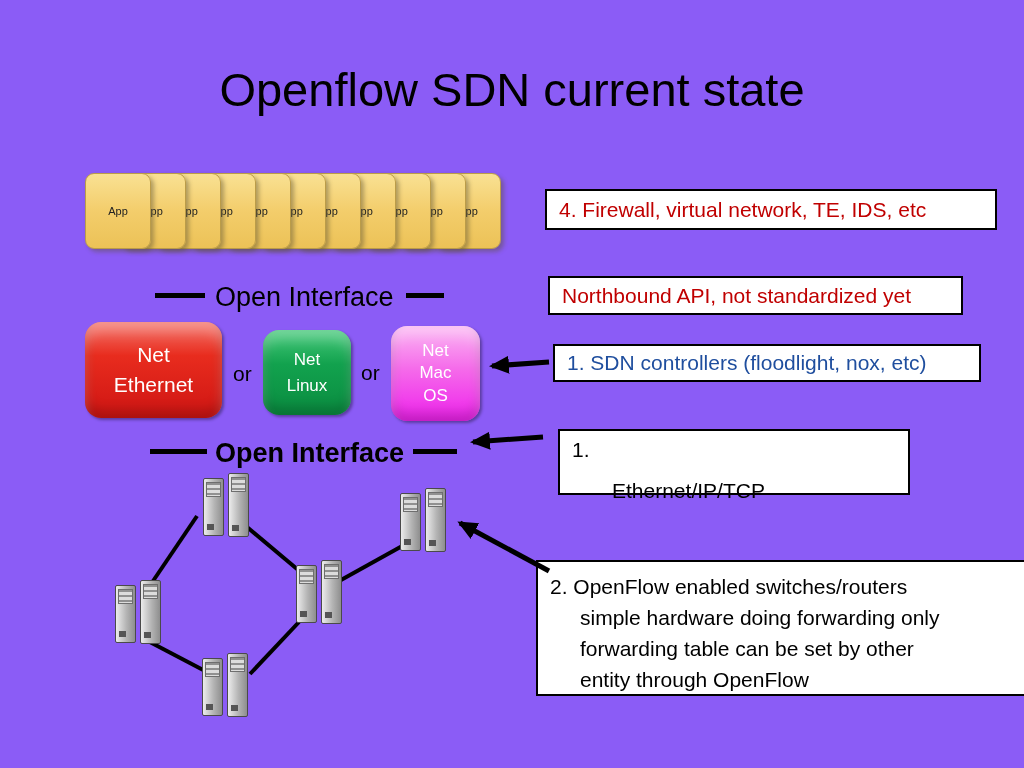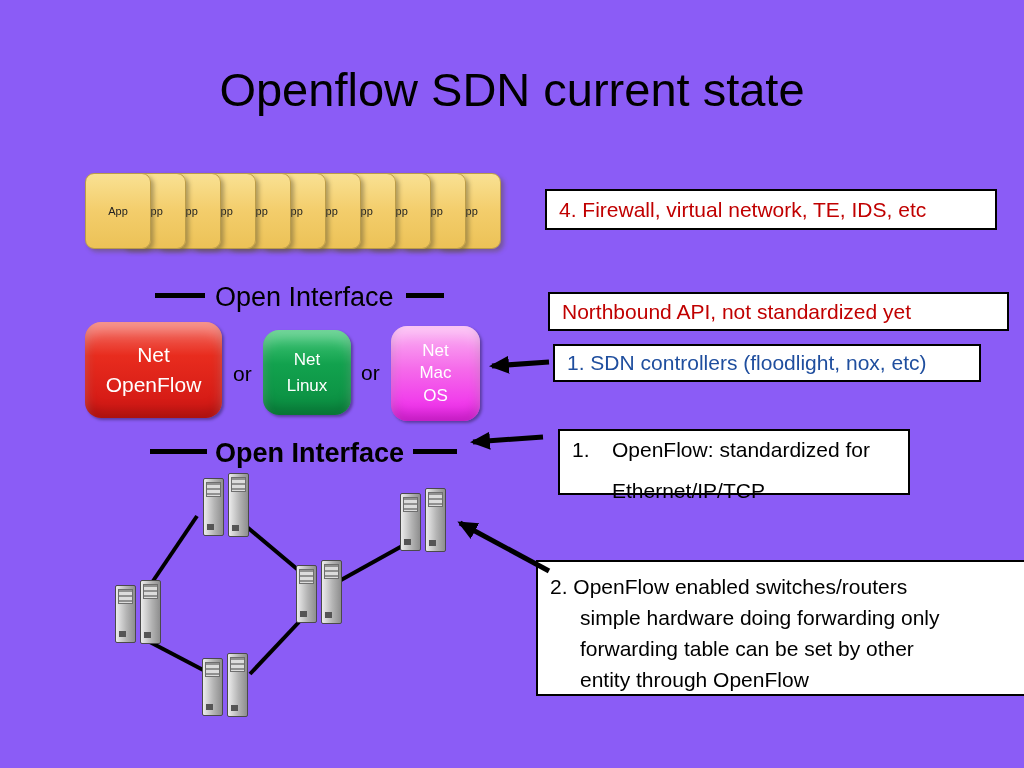--- a/index.html
+++ b/index.html
@@ -22,21 +22,21 @@
     font-size:11px; color:#222;
   }
 
   
   .note {
     position:absolute; background:#fff; border:2px solid #000;
     display:flex; align-items:center; padding:0 12px; font-size:21px;
     box-sizing:border-box; white-space:nowrap;
   }
   .note.firewall  { left:545px; top:189px; width:452px; height:41px; color:#c00000; }
-  .note.northbound{ left:548px; top:276px; width:461px; height:39px; color:#c00000;margin-top:16px; }
+  .note.northbound{ left:548px; top:276px; width:415px; height:39px; color:#c00000; }
   .note.sdn       { left:553px; top:344px; width:428px; height:38px; color:#1f4e9e; }
   .note.openflow  { left:558px; top:429px; width:352px; height:66px; display:block; padding:7px 12px; color:#000; }
   .note.openflow .row { display:flex; }
   .note.openflow .num { width:40px; }
   .note.openflow .l2  { padding-left:40px; margin-top:17px; }
   .note.switches  { left:536px; top:560px; width:552px; height:136px; display:block; padding:9px 12px; color:#000; line-height:1.48; }
   .note.switches .ln + .ln { padding-left:30px; }
 
   
   .oi-label { position:absolute; font-size:27px; color:#000; white-space:nowrap; }
@@ -128,39 +128,38 @@
     <span>Northbound API, not standardized yet</span>
   </div>
 
   <div class="note sdn">
     <span>1. SDN controllers (floodlight, nox, etc)</span>
   </div>
 
   <div class="note openflow">
     <div class="row">
       <span class="num">1.</span>
-      <span>OpenFlow: standardized for</span>
     </div>
     <div class="l2">Ethernet/IP/TCP</div>
   </div>
 
   <div class="note switches">
     <div class="ln">2. OpenFlow enabled switches/routers</div>
     <div class="ln">simple hardware doing forwarding only</div>
     <div class="ln">forwarding table can be set by other</div>
     <div class="ln">entity through OpenFlow</div>
   </div>
 
   <div class="rule" style="left:155px; top:293px; width:50px;"></div>
   <div class="oi-label" style="left:215px; top:282px;">Open Interface</div>
   <div class="rule" style="left:406px; top:293px; width:38px;"></div>
 
   <div class="os windows">
     <span>Net</span>
-    <span>OpenFlow</span>
+    <span>Ethernet</span>
   </div>
   <span class="or" style="left:233px; top:362px;">or</span>
   <div class="os linux">
     <span>Net</span>
     <span>Linux</span>
   </div>
   <span class="or" style="left:361px; top:361px;">or</span>
   <div class="os mac">
     <span>Net</span>
     <span>Mac</span>

